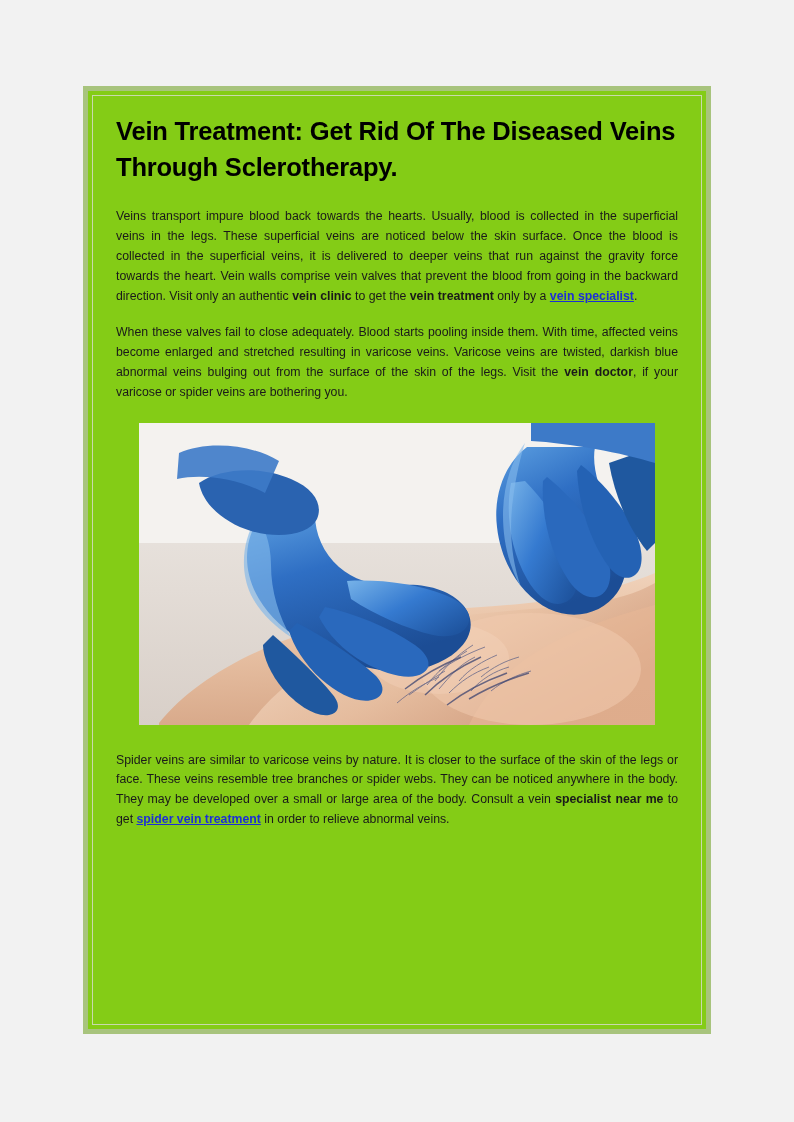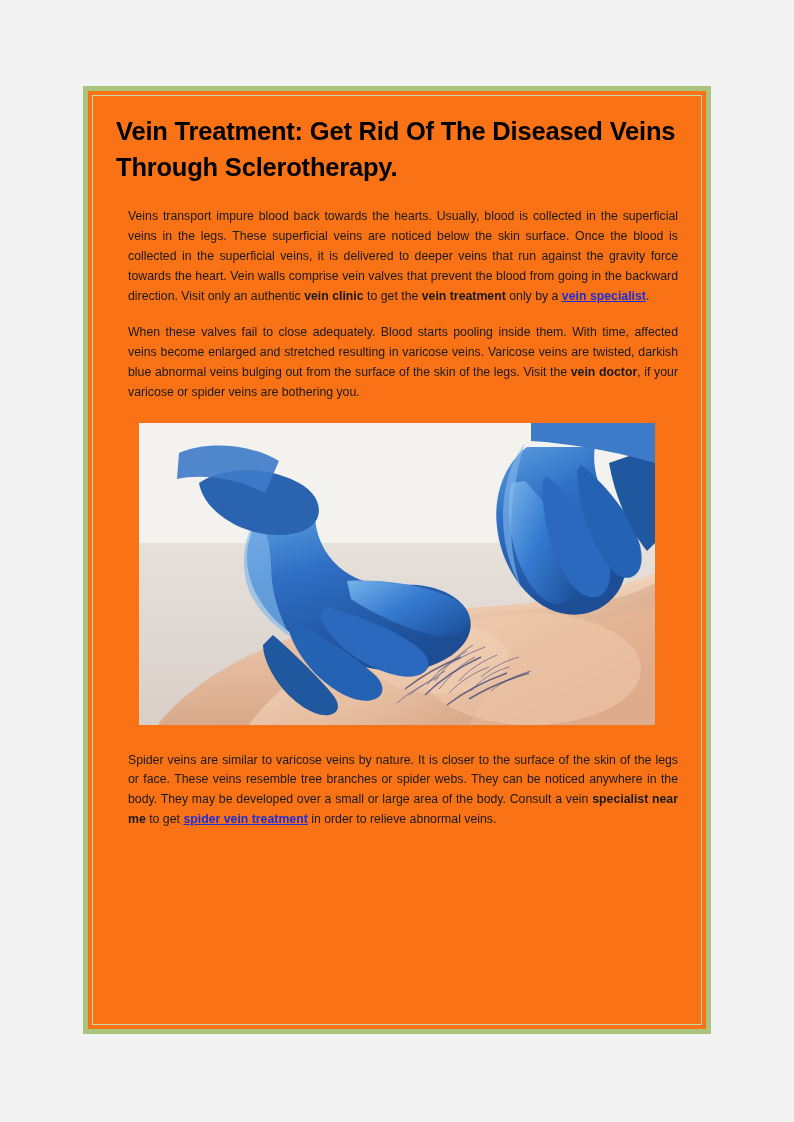--- a/index.html
+++ b/index.html
@@ -13,21 +13,21 @@
     font-family: "Liberation Sans", sans-serif;
     -webkit-font-smoothing: antialiased;
   }
 
   .page {
     position: absolute;
     left: 83px;
     top: 86px;
     width: 628px;
     height: 948px;
-    background: #f97316;
+    background: #84cc16;
     border: 5px solid #a8c47d;
     box-sizing: border-box;
     padding: 0;
   }
   .inner-frame {
     position: absolute;
     left: 4px;
     top: 4px;
     right: 4px;
     bottom: 4px;
@@ -49,21 +49,21 @@
     color: #000000;
     margin: 0 0 22px 0;
     letter-spacing: -0.2px;
   }
 
   p.para {
     font-size: 12.3px;
     line-height: 1.62;
     color: #1a1a1a;
     text-align: justify;
-    margin: 0 0 16px 12px;
+    margin: 0 0 16px 0;
   }
   p.para.last {
     margin-bottom: 0;
   }
 
   .b {
     font-weight: bold;
   }
   a.link {
     color: #1c2fd6;

